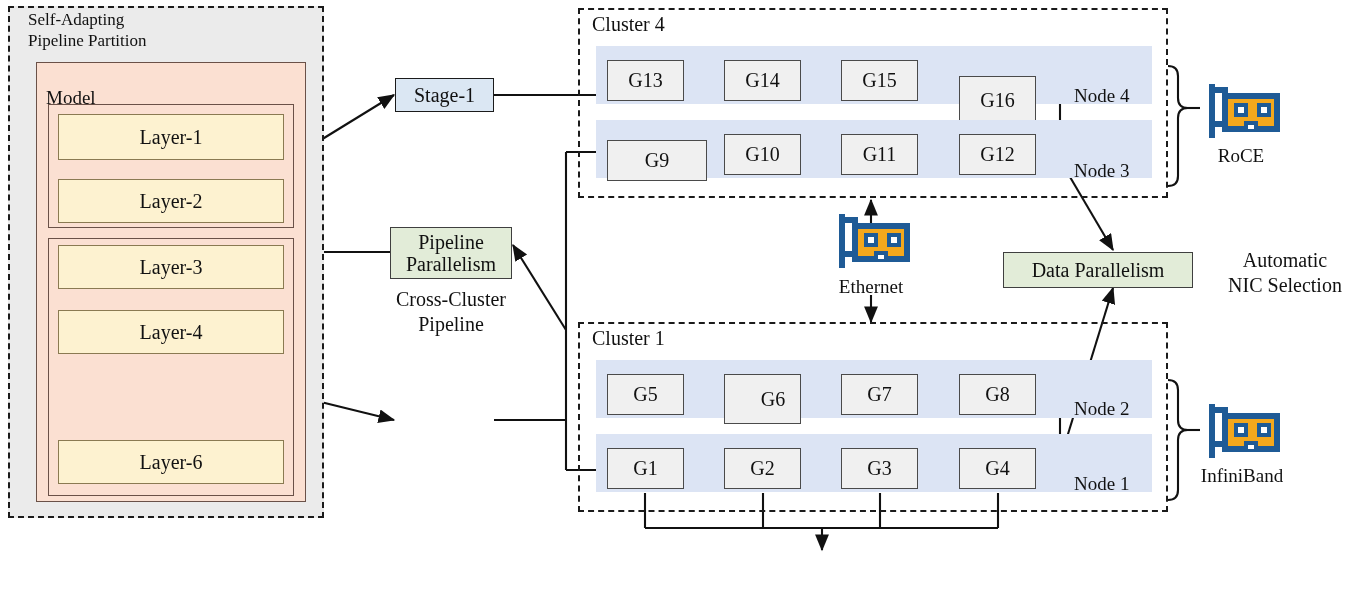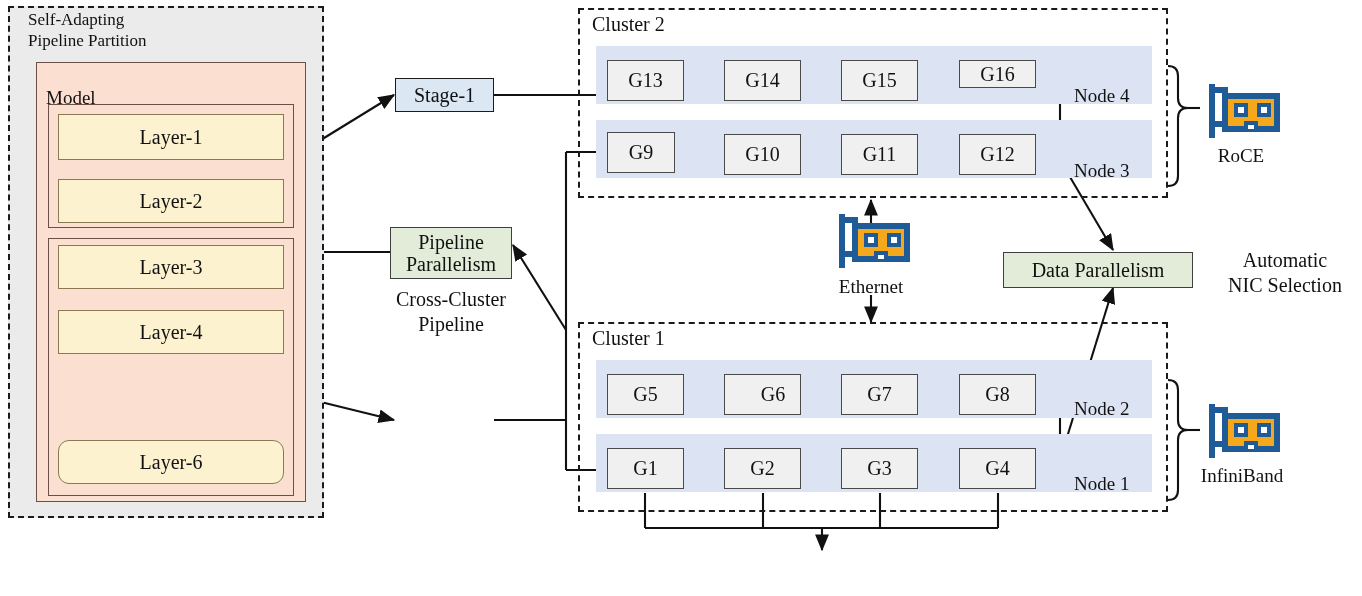--- a/index.html
+++ b/index.html
@@ -99,45 +99,45 @@
   <div class="box modelbox" style="left:36px;top:62px;width:270px;height:440px;"></div>
   <div class="model-label" style="left:46px;top:70px;margin-top:17px;">Model</div>
 
   <div class="box groupbox" style="left:48px;top:104px;width:246px;height:124px;"></div>
   <div class="box layerbox" style="left:58px;top:114px;width:226px;height:46px;">Layer-1</div>
   <div class="box layerbox" style="left:58px;top:179px;width:226px;height:44px;">Layer-2</div>
 
   <div class="box groupbox" style="left:48px;top:238px;width:246px;height:258px;"></div>
   <div class="box layerbox" style="left:58px;top:245px;width:226px;height:44px;">Layer-3</div>
   <div class="box layerbox" style="left:58px;top:310px;width:226px;height:44px;">Layer-4</div>
-  <div class="box layerbox" style="left:58px;top:440px;width:226px;height:44px;border-radius:11px;">Layer-6</div>
+  <div class="box layerbox" style="left:58px;top:440px;width:226px;height:44px;">Layer-6</div>
 
   <div class="box stage" style="left:395px;top:78px;width:99px;height:34px;">Stage-1</div>
 
   <div class="box greenbox" style="left:390px;top:227px;width:122px;height:52px;">
     <span style="white-space:pre-line;">Pipeline
 Parallelism</span>
   </div>
 
   <div class="plaintext" style="left:368px;top:287px;width:166px;">Cross-Cluster
 Pipeline</div>
 
   <div class="box cluster" style="left:578px;top:8px;width:590px;height:190px;"></div>
-  <div class="cluster-label" style="left:592px;top:13px;">Cluster 2</div>
+  <div class="cluster-label" style="left:592px;top:13px;">Cluster 4</div>
 
   <div class="noderow" style="left:596px;top:46px;width:556px;height:58px;"></div>
   <div class="node-label" style="left:1074px;top:85px;">Node 4</div>
   <div class="box gpu" style="left:607px;top:60px;width:77px;height:41px;">G13</div>
   <div class="box gpu" style="left:724px;top:60px;width:77px;height:41px;">G14</div>
   <div class="box gpu" style="left:841px;top:60px;width:77px;height:41px;">G15</div>
-  <div class="box gpu" style="left:959px;top:60px;width:77px;height:28px;">G16</div>
+  <div class="box gpu" style="left:959px;top:76px;width:77px;height:49px;">G16</div>
 
   <div class="noderow" style="left:596px;top:120px;width:556px;height:58px;"></div>
   <div class="node-label" style="left:1074px;top:160px;">Node 3</div>
-  <div class="box gpu" style="left:607px;top:132px;width:68px;height:41px;">G9</div>
+  <div class="box gpu" style="left:607px;top:140px;width:100px;height:41px;">G9</div>
   <div class="box gpu" style="left:724px;top:134px;width:77px;height:41px;">G10</div>
   <div class="box gpu" style="left:841px;top:134px;width:77px;height:41px;">G11</div>
   <div class="box gpu" style="left:959px;top:134px;width:77px;height:41px;">G12</div>
 
   <svg class="nic" style="left:1198px;top:80px;" width="86" height="62" viewBox="0 0 86 62">
     <rect x="27" y="16" width="52" height="33" fill="#f5a81c" stroke="#1f5b96" stroke-width="6"></rect>
     <path d="M14,4 L14,58" stroke="#1f5b96" stroke-width="6" fill="none"></path>
     <path d="M14,10 L27,10 L27,44 L14,44" stroke="#1f5b96" stroke-width="6" fill="none"></path>
     <rect x="38" y="25" width="10" height="10" fill="#ffffff" stroke="#1f5b96" stroke-width="4"></rect>
     <rect x="61" y="25" width="10" height="10" fill="#ffffff" stroke="#1f5b96" stroke-width="4"></rect>
@@ -154,21 +154,21 @@
     <path d="M48,49 L48,43 L58,43 L58,49" fill="#ffffff" stroke="#1f5b96" stroke-width="4"></path>
   </svg>
   <div class="nic-label" style="left:828px;top:276px;width:86px;">Ethernet</div>
 
   <div class="box cluster" style="left:578px;top:322px;width:590px;height:190px;"></div>
   <div class="cluster-label" style="left:592px;top:327px;">Cluster 1</div>
 
   <div class="noderow" style="left:596px;top:360px;width:556px;height:58px;"></div>
   <div class="node-label" style="left:1074px;top:398px;">Node 2</div>
   <div class="box gpu" style="left:607px;top:374px;width:77px;height:41px;">G5</div>
-  <div class="box gpu" style="left:724px;top:374px;width:77px;height:41px;padding-left:21px;">G6</div>
+  <div class="box gpu" style="left:724px;top:374px;width:77px;height:50px;padding-left:21px;">G6</div>
   <div class="box gpu" style="left:841px;top:374px;width:77px;height:41px;">G7</div>
   <div class="box gpu" style="left:959px;top:374px;width:77px;height:41px;">G8</div>
 
   <div class="noderow" style="left:596px;top:434px;width:556px;height:58px;"></div>
   <div class="node-label" style="left:1074px;top:473px;">Node 1</div>
   <div class="box gpu" style="left:607px;top:448px;width:77px;height:41px;">G1</div>
   <div class="box gpu" style="left:724px;top:448px;width:77px;height:41px;">G2</div>
   <div class="box gpu" style="left:841px;top:448px;width:77px;height:41px;">G3</div>
   <div class="box gpu" style="left:959px;top:448px;width:77px;height:41px;">G4</div>
 

